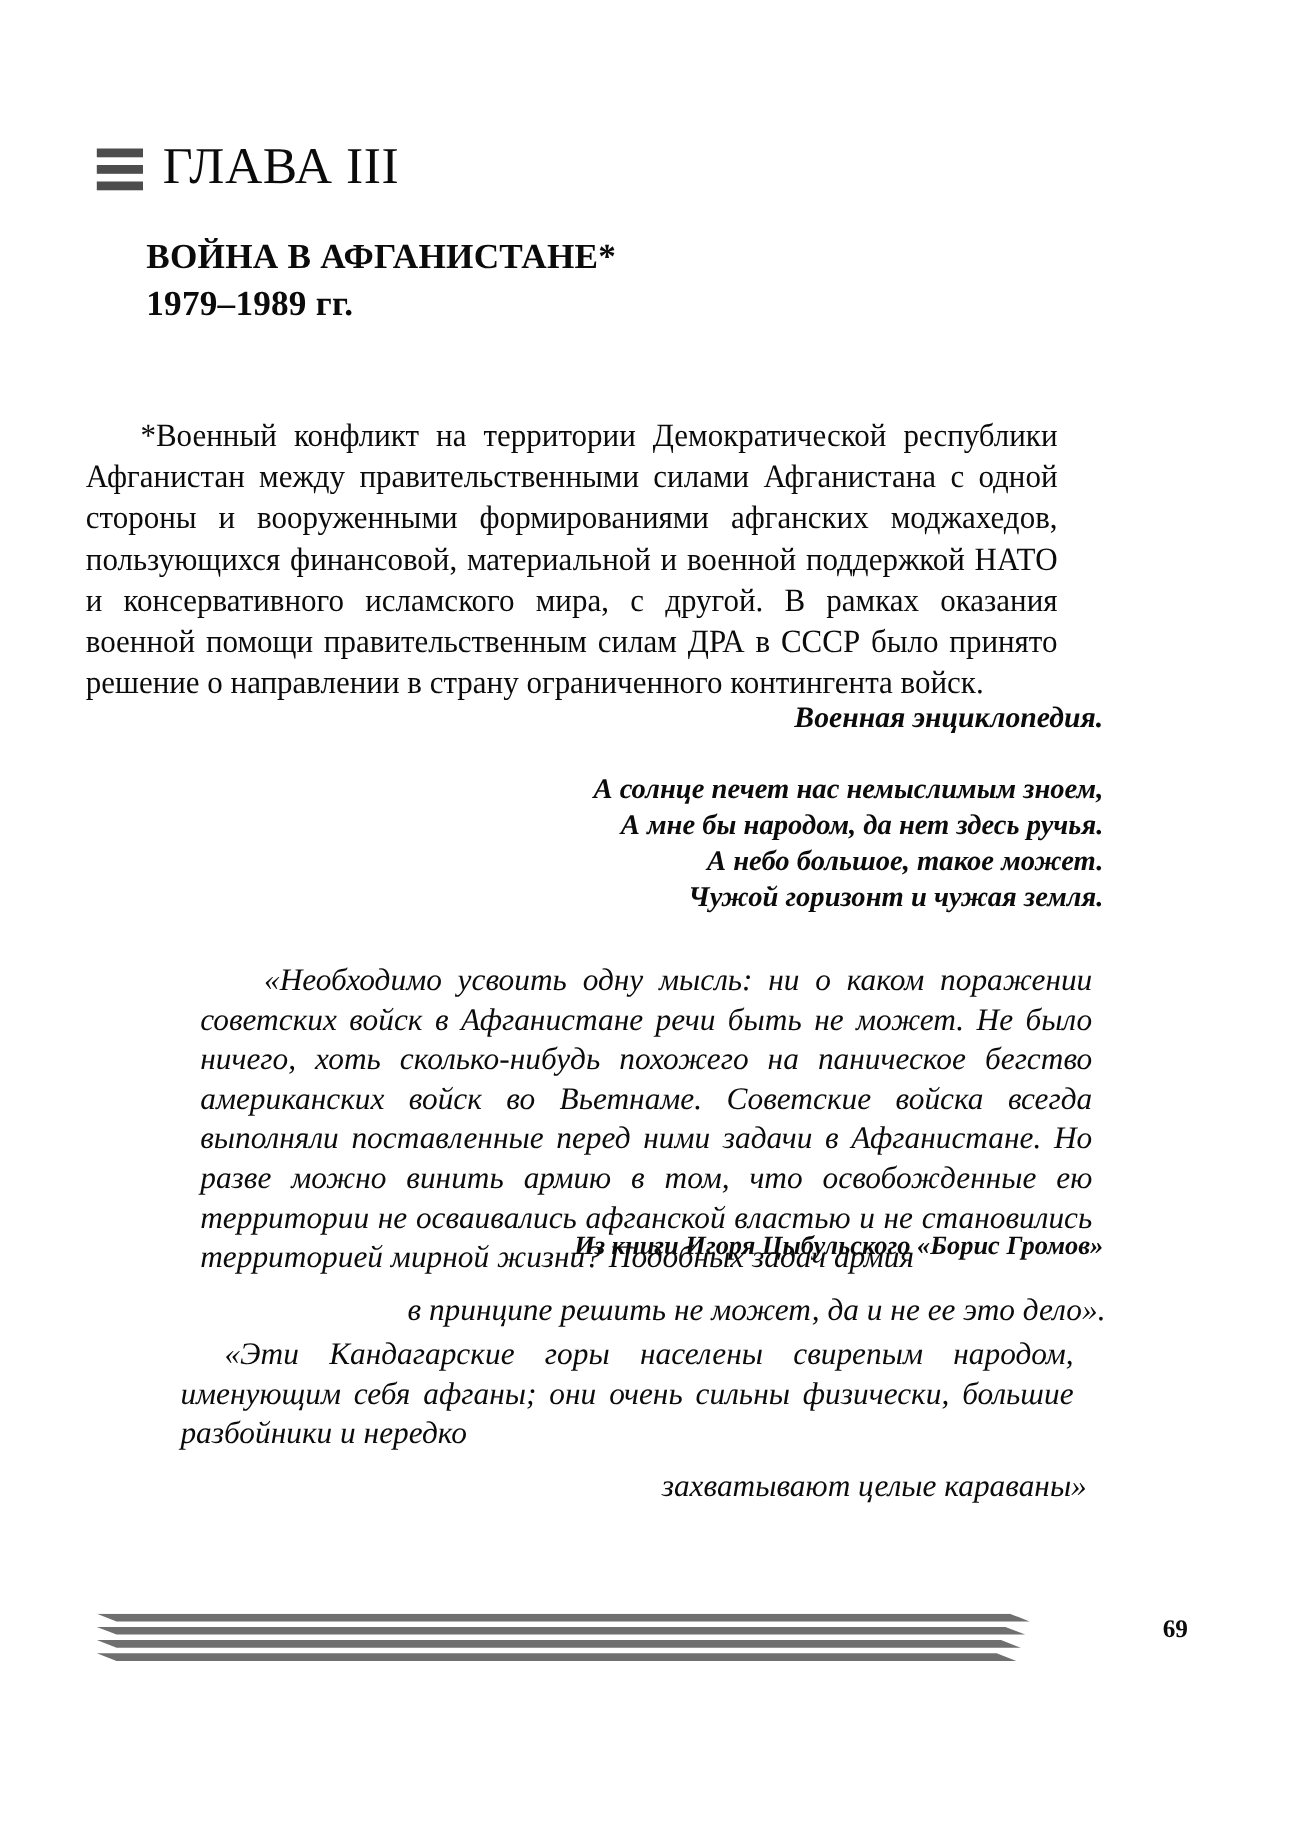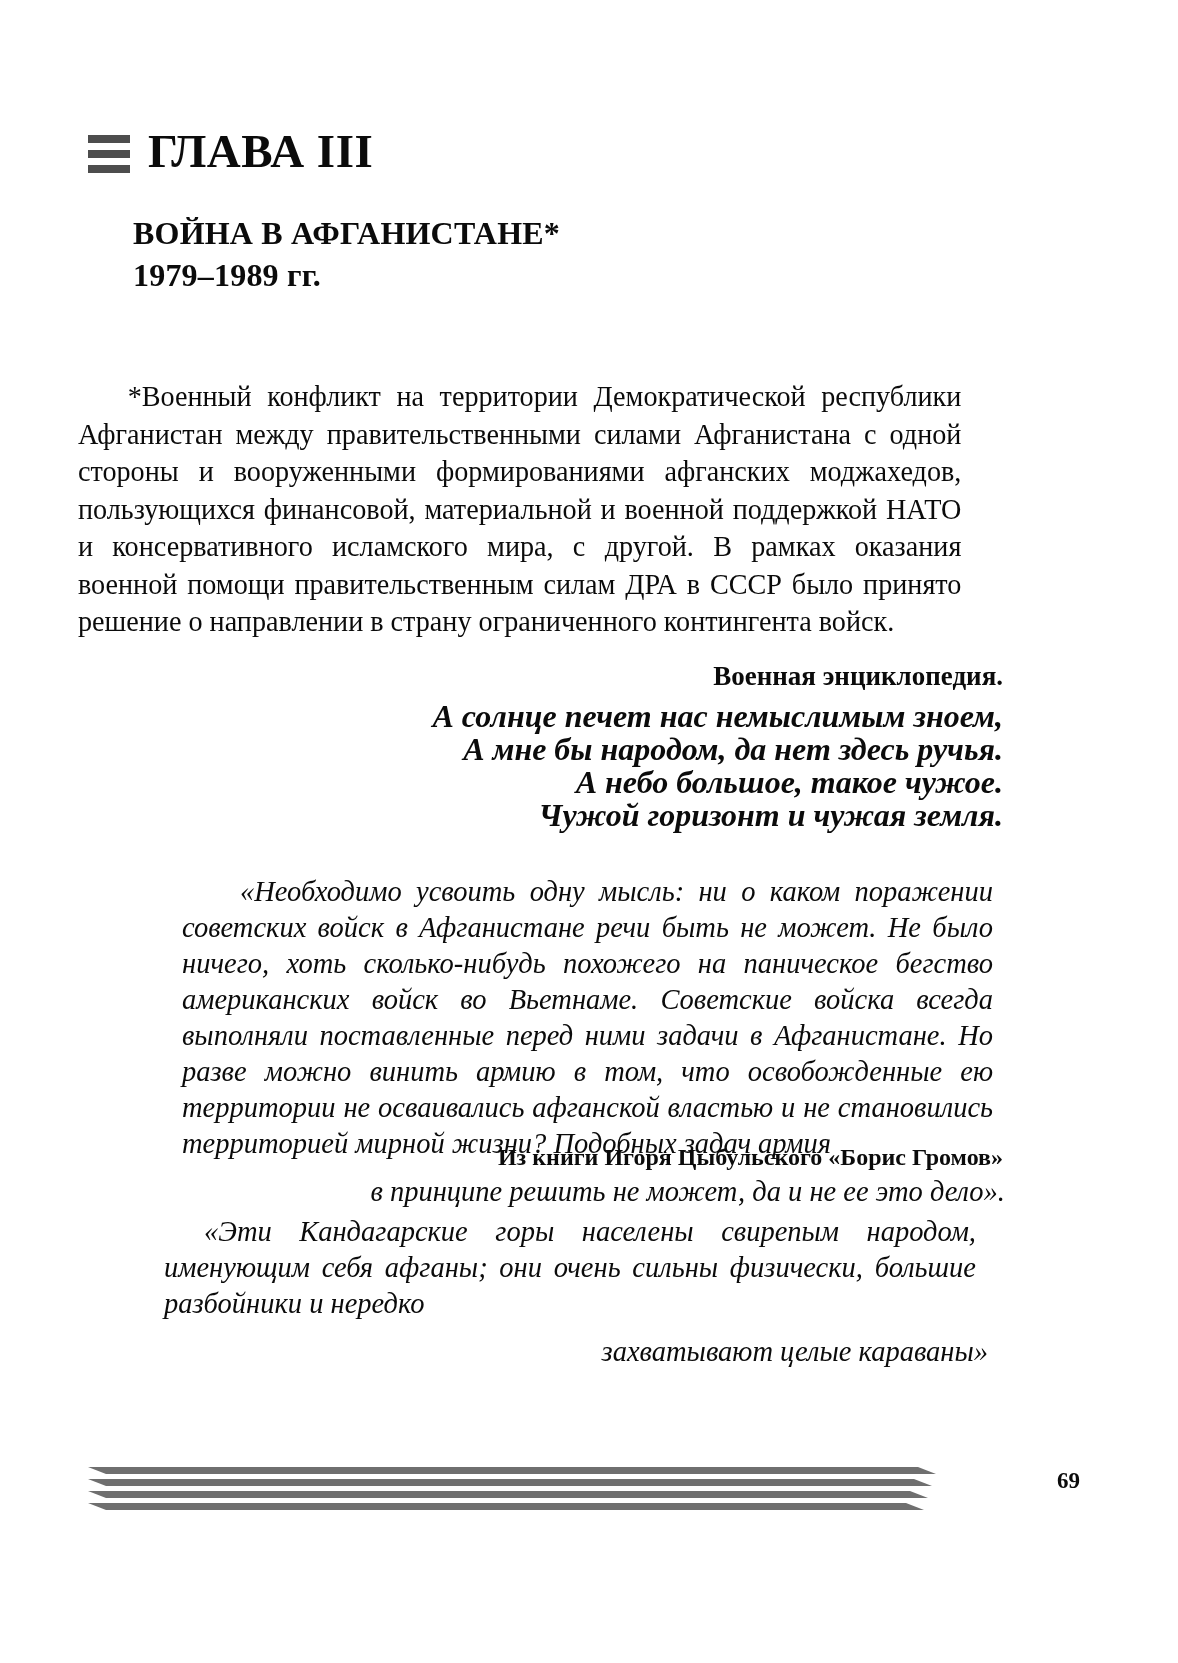--- a/index.html
+++ b/index.html
@@ -42,21 +42,21 @@
     margin-top: 4px;
   }
   .hamburger-mark i {
     display: block;
     width: 42px;
     height: 8px;
     background: #4d4d4d;
   }
   .chapter-title {
     font-size: 47px;
-    font-weight: bold;
+    font-weight: normal;
     letter-spacing: 0.5px;
     line-height: 1;
     white-space: nowrap;
     font-family: "Liberation Serif", "DejaVu Serif", serif;
   }
 
   
   .section-title {
     position: absolute;
     left: 133px;
@@ -80,39 +80,39 @@
     text-align: justify;
     text-indent: 52px;
     font-stretch: condensed;
     transform: scaleX(0.955);
     transform-origin: left top;
   }
 
   
   .attrib {
     position: absolute;
+    font-style: italic;
     font-weight: bold;
     font-size: 27px;
     text-align: right;
     white-space: nowrap;
-    margin-top: 24px;
   }
   #attrib-encyclopedia { left: 203px; top: 637px; width: 800px; }
   #attrib-book { left: 203px; top: 1120px; width: 800px; font-size: 24px; }
 
   
   .poem {
     position: absolute;
     left: 203px;
     top: 700px;
     width: 800px;
     text-align: right;
     font-style: italic;
     font-weight: bold;
-    font-size: 32px;
+    font-size: 26px;
     line-height: 33px;
   }
   .poem .line { display: block; white-space: nowrap; }
 
   
   .quote {
     position: absolute;
     font-style: italic;
     font-size: 28.5px;
     line-height: 36px;
@@ -173,21 +173,21 @@
     <span class="line">1979–1989 гг.</span>
   </div>
 
   <div class="intro">*Военный конфликт на территории Демократической республики Афганистан между правительственными силами Афганистана с одной стороны и вооруженными формированиями афганских моджахедов, пользующихся финансовой, материальной и военной поддержкой НАТО и консервативного исламского мира, с другой. В рамках оказания военной помощи правительственным силам ДРА в СССР было принято решение о направлении в страну ограниченного контингента войск.</div>
 
   <div class="attrib" id="attrib-encyclopedia">Военная энциклопедия.</div>
 
   <div class="poem">
     <span class="line">А солнце печет нас немыслимым зноем,</span>
     <span class="line">А мне бы народом, да нет здесь ручья.</span>
-    <span class="line">А небо большое, такое чужое.</span>
+    <span class="line">А небо большое, такое может.</span>
     <span class="line">Чужой горизонт и чужая земля.</span>
   </div>
 
   <div class="quote" id="quote-gromov">
     <p>«Необходимо усвоить одну мысль: ни о каком поражении советских войск в Афганистане речи быть не может. Не было ничего, хоть сколько-нибудь похожего на паническое бегство американских войск во Вьетнаме. Советские войска всегда выполняли поставленные перед ними задачи в Афганистане. Но разве можно винить армию в том, что освобожденные ею территории не осваивались афганской властью и не становились территорией мирной жизни? Подобных задач армия</p>
     <span class="last">в принципе решить не может, да и не ее это дело».</span>
   </div>
 
   <div class="attrib" id="attrib-book">Из книги Игоря Цыбульского «Борис Громов»</div>
 

